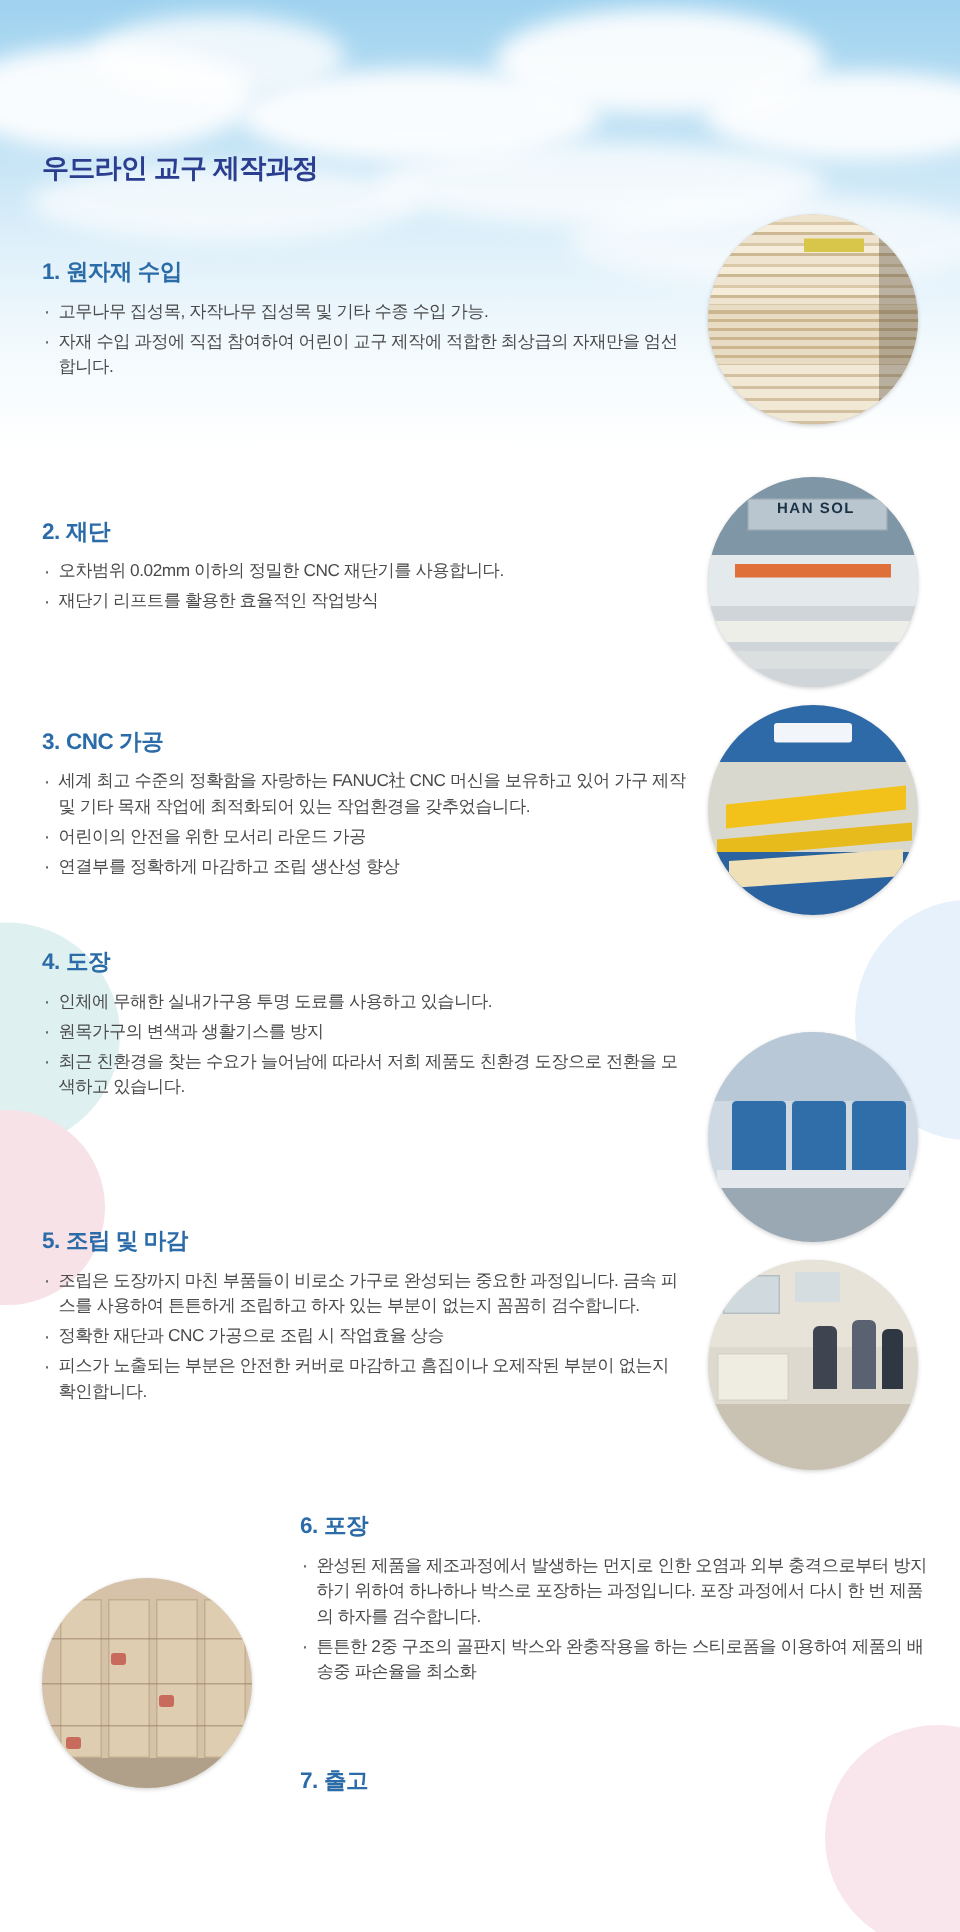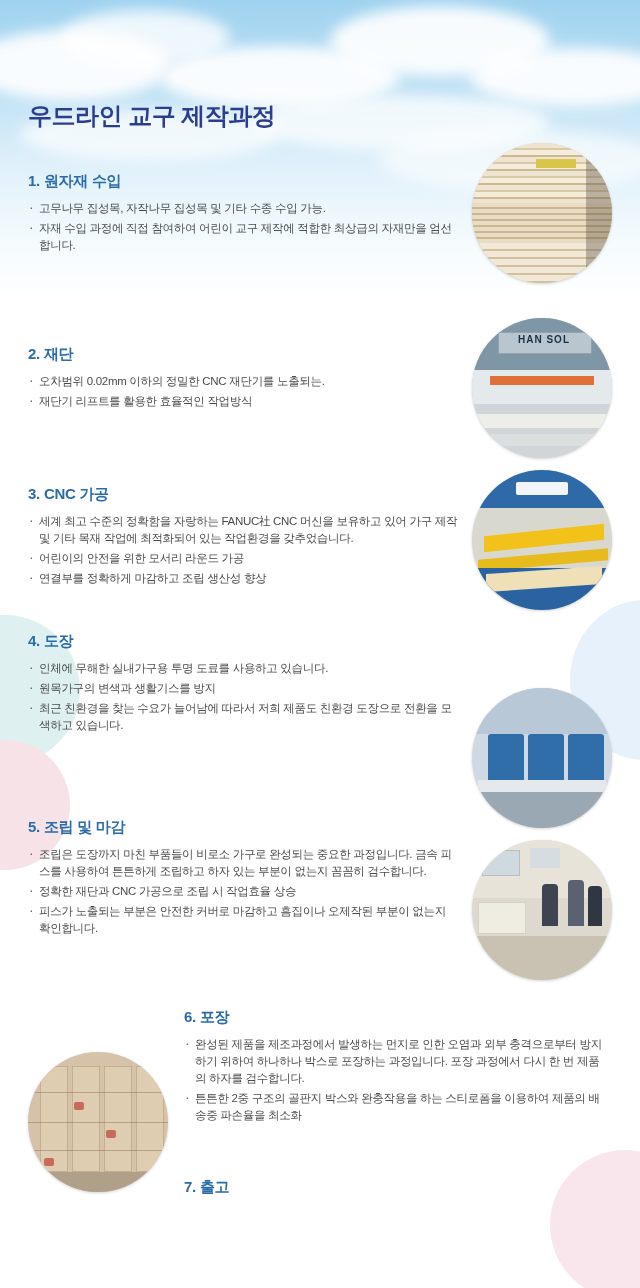--- a/index.html
+++ b/index.html
@@ -63,21 +63,21 @@
   .blob-blue {
     right: -80px; top: 600px; width: 150px; height: 160px;
     background: #e7f1fb;
   }
 
   
   .title {
     position: absolute;
     left: 28px;
     top: 100px;
-    font-size: 24px;
+    font-size: 18px;
     font-weight: bold;
     color: #2b3d8f;
     letter-spacing: -0.5px;
     text-align: center;
   }
 
   
   .step {
     position: absolute;
     left: 28px;
@@ -112,21 +112,21 @@
     content: "·";
     position: absolute;
     left: 1px;
     top: -1px;
     font-size: 14px;
     color: #6b6b6b;
   }
 
   
   .step.right {
-    left: 184px;
+    left: 200px;
     width: 420px;
   }
 
   
   .photo {
     position: absolute;
     border-radius: 50%;
     overflow: hidden;
     box-shadow: 0 1px 3px rgba(0,0,0,.18);
   }
@@ -229,21 +229,21 @@
       <li>고무나무 집성목, 자작나무 집성목 및 기타 수종 수입 가능.</li>
       <li>자재 수입 과정에 직접 참여하여 어린이 교구 제작에 적합한 최상급의 자재만을 엄선합니다.</li>
     </ul>
   </div>
 
   <div class="step" style="top:345px;">
     <div class="step-head">
       <span class="num">2.</span><span>재단</span>
     </div>
     <ul class="bullets">
-      <li>오차범위 0.02mm 이하의 정밀한 CNC 재단기를 노출되는.</li>
+      <li>오차범위 0.02mm 이하의 정밀한 CNC 재단기를 사용합니다.</li>
       <li>재단기 리프트를 활용한 효율적인 작업방식</li>
     </ul>
   </div>
 
   <div class="step" style="top:485px;">
     <div class="step-head">
       <span class="num">3.</span><span>CNC 가공</span>
     </div>
     <ul class="bullets">
       <li>세계 최고 수준의 정확함을 자랑하는 FANUC社 CNC 머신을 보유하고 있어 가구 제작 및 기타 목재 작업에 최적화되어 있는 작업환경을 갖추었습니다.</li>

